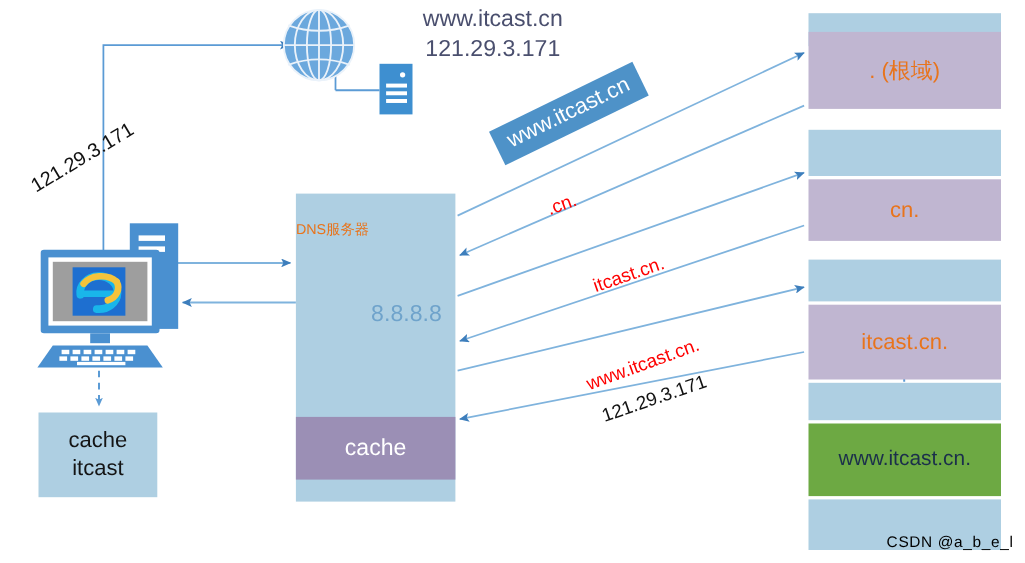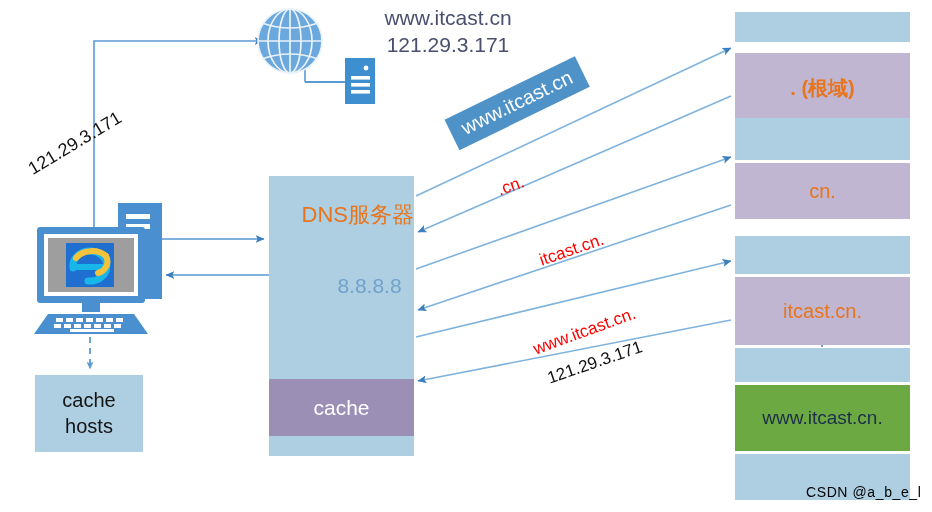--- a/index.html
+++ b/index.html
@@ -15,22 +15,22 @@
   .stack{position:absolute;left:735px;top:12px;width:175px;height:488px;}
   .band{position:absolute;left:0;width:175px;display:flex;align-items:center;justify-content:center;}
   .band.blue{background:#aecfe2;}
   .band.purple{background:#c0b6d1;}
   .band.green{background:#6da943;}
   .band-label{font-size:20px;color:#e8741c;white-space:nowrap;}
   .band-label.dark{color:#1b2f4b;font-size:19px;}
 
   
   .dnsbox{position:absolute;left:269px;top:176px;width:145px;height:280px;background:#aecfe2;}
-  .dns-title{position:absolute;left:0;top:24px;width:145px;text-align:right;
-             font-size:22px;color:#e8741c;}
+  .dns-title{position:absolute;left:0;top:24px;width:145px;text-align:left;
+             font-size:13px;color:#e8741c;}
   .dns-ip{position:absolute;left:0;top:98px;width:145px;text-align:center;
           font-size:21px;color:#6fa3cb;margin-left:28px;}
   .dns-cache{position:absolute;left:0;top:203px;width:145px;height:57px;background:#9b8fb5;
              display:flex;align-items:center;justify-content:center;
              font-size:21px;color:#ffffff;}
 
   
   .cachehosts{position:absolute;left:35px;top:375px;width:108px;height:77px;background:#aecfe2;
               display:flex;flex-direction:column;align-items:center;justify-content:center;
               font-size:20px;color:#141414;line-height:1.28;}
@@ -158,26 +158,26 @@
   <div class="rot blk" style="left:30px;top:160px;transform:rotate(-31deg);font-size:18px;">121.29.3.171</div>
 
   <div class="dnsbox">
     <div class="dns-title">DNS服务器</div>
     <div class="dns-ip">8.8.8.8</div>
     <div class="dns-cache">cache</div>
   </div>
 
   <div class="cachehosts">
     <div>cache</div>
-    <div>hosts</div>
+    <div>itcast</div>
   </div>
 
   <div class="stack">
     <div class="band blue" style="top:0px;height:30px;"></div>
-    <div class="band purple" style="top:41px;height:70px;font-weight:bold;">
+    <div class="band purple" style="top:17px;height:70px;">
       <span class="band-label">. (根域)</span>
     </div>
     <div class="band blue" style="top:106px;height:42px;"></div>
     <div class="band purple" style="top:151px;height:56px;">
       <span class="band-label">cn.</span>
     </div>
     <div class="band blue" style="top:224px;height:38px;"></div>
     <div class="band purple" style="top:265px;height:68px;">
       <span class="band-label">itcast.cn.</span>
     </div>

